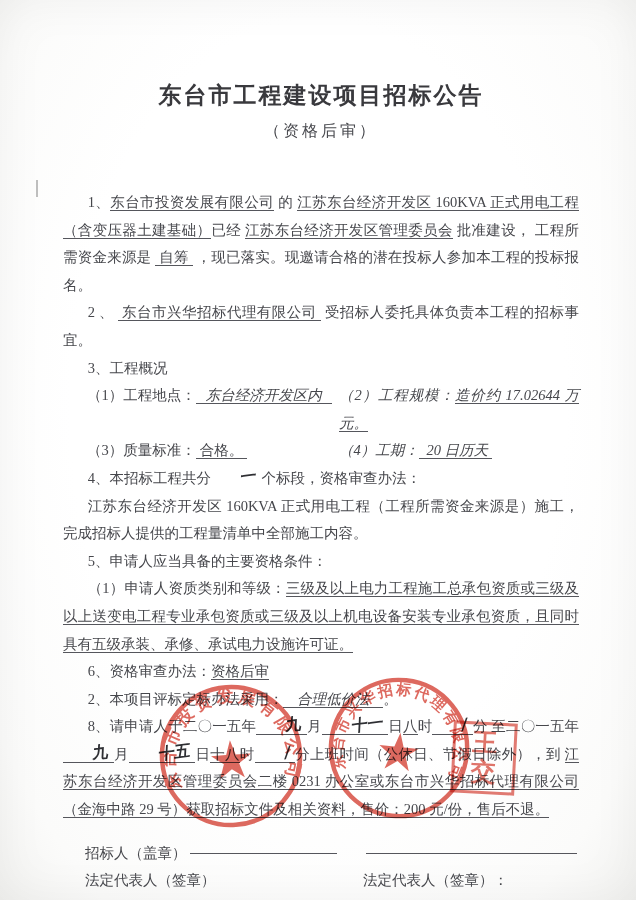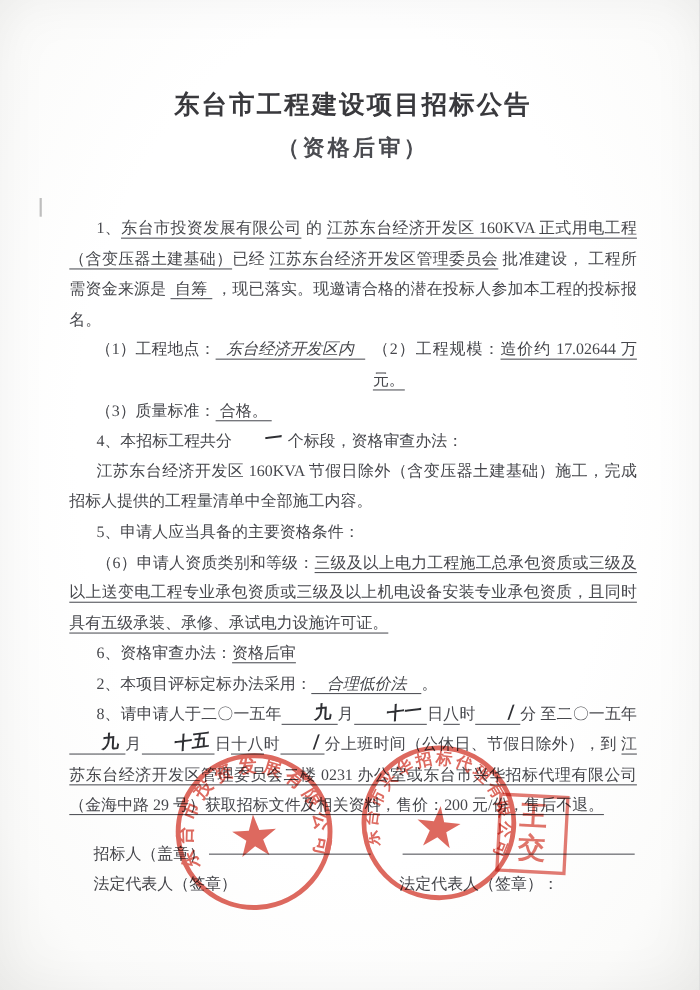--- a/index.html
+++ b/index.html
@@ -5,34 +5,34 @@
   html,body { margin:0; padding:0; background:#d8d8d8; }
   .page {
     position:relative; width:636px; height:900px; margin:0 auto;
     background:radial-gradient(ellipse at 50% 45%, #ffffff 55%, #fbfbfa 85%, #f3f3f1 100%);
     box-shadow:inset 0 0 50px rgba(0,0,0,0.05);
     font-family:"Liberation Serif","DejaVu Serif",serif;
     color:#46474c; overflow:hidden;
   }
   .content { position:absolute; left:63px; right:57px; top:80px; }
   .doc-title { margin:0; text-align:center; font-size:23px; font-weight:bold; letter-spacing:2px; color:#39393d; }
-  .doc-subtitle { text-align:center; font-size:20px; margin-top:10px; letter-spacing:3px; color:#4a4b50;font-weight:bold; }
+  .doc-subtitle { text-align:center; font-size:16px; margin-top:10px; letter-spacing:3px; color:#4a4b50; }
   .body-text { margin-top:47px; font-size:14.5px; line-height:27.6px; text-align:justify; }
   .para { margin:0; text-indent:1.7em; }
   .u { border-bottom:1px solid #55565c; }
   .pad { padding:0 4px; }
   .padw { padding:0 10px;font-style:italic; }
   .hw {
     display:inline-block; font-family:"DejaVu Sans","Liberation Sans",sans-serif;
     font-weight:700; font-size:16px; color:#2e2f33;
     transform:rotate(-7deg) skewX(-10deg); padding:0 5px; line-height:1;
   }
   .two-col { display:flex; text-indent:0; padding-left:24px; }
   .two-col .cell-l { flex:0 0 252px; }
-  .two-col .cell-r { flex:1; }
+  .two-col .cell-r { flex:1;font-style:italic; }
   .sig-block { display:grid; grid-template-columns:252px 1fr; column-gap:26px; margin:16px 2px 0 22px; font-size:14.5px; }
   .sig-col { display:flex; flex-direction:column; }
   .sig-row { display:flex; align-items:center; height:27px; margin-bottom:0; }
   .sig-row .lbl { white-space:nowrap; }
   .sig-row .line { flex:1; border-bottom:1px solid #55565c; margin-left:3px; padding:0 2px; white-space:nowrap; }
   .seal { position:absolute; opacity:0.82; mix-blend-mode:multiply; pointer-events:none; }
   .seal-bidder { left:156px; top:681px; transform:rotate(-4deg); }
   .seal-agency { left:325px; top:674px; transform:rotate(6deg); }
   .square-stamp {
     position:absolute; left:452px; top:722px; width:58px; height:66px;
@@ -50,34 +50,37 @@
   <div class="artifact"></div>
 
   <div class="content">
     <h1 class="doc-title">东台市工程建设项目招标公告</h1>
     <div class="doc-subtitle">（资格后审）</div>
 
     <div class="body-text">
 
       <p class="para"><span>1、</span><span class="u">东台市投资发展有限公司</span><span> 的 </span><span class="u">江苏东台经济开发区 160KVA 正式用电工程（含变压器土建基础）</span><span>已经 </span><span class="u">江苏东台经济开发区管理委员会</span><span> 批准建设， 工程所需资金来源是 </span><span class="u pad">自筹</span><span> ，现已落实。现邀请合格的潜在投标人参加本工程的投标报名。</span></p>
 
+      <p class="para"><span>2 、 </span><span class="u pad">东台市兴华招标代理有限公司</span><span> 受招标人委托具体负责本工程的招标事宜。</span></p>
 
+      <p class="para">3、工程概况</p>
       <div class="two-col">
         <div class="cell-l"><span>（1）工程地点：</span><span class="u padw">东台经济开发区内</span></div>
         <div class="cell-r"><span>（2）工程规模：</span><span class="u">造价约 17.02644 万元。</span></div>
       </div>
       <div class="two-col">
         <div class="cell-l"><span>（3）质量标准：</span><span class="u pad">合格。</span></div>
+        <div class="cell-r"><span>（4）工期：</span><span class="u pad"> 20 日历天</span></div>
       </div>
 
       <p class="para"><span>4、本招标工程共分</span><span class="hw">一</span><span>个标段，资格审查办法：</span></p>
-      <p class="para">江苏东台经济开发区 160KVA 节假日除外（含变压器土建基础）施工，完成招标人提供的工程量清单中全部施工内容。</p>
+      <p class="para">江苏东台经济开发区 160KVA 正式用电工程（工程所需资金来源是）施工，完成招标人提供的工程量清单中全部施工内容。</p>
 
       <p class="para">5、申请人应当具备的主要资格条件：</p>
-      <p class="para"><span>（6）申请人资质类别和等级：</span><span class="u">三级及以上电力工程施工总承包资质或三级及以上送变电工程专业承包资质或三级及以上机电设备安装专业承包资质，且同时具有五级承装、承修、承试电力设施许可证。</span></p>
+      <p class="para"><span>（1）申请人资质类别和等级：</span><span class="u">三级及以上电力工程施工总承包资质或三级及以上送变电工程专业承包资质或三级及以上机电设备安装专业承包资质，且同时具有五级承装、承修、承试电力设施许可证。</span></p>
 
       <p class="para"><span>6、资格审查办法：</span><span class="u">资格后审</span></p>
 
       <p class="para"><span>2、本项目评标定标办法采用：</span><span class="u padw"> 合理低价法 </span><span>。</span></p>
 
       <p class="para"><span>8、请申请人于二〇一五年</span><span class="u"><span class="hw">九</span></span><span>月</span><span class="u"><span class="hw">十一</span></span><span>日</span><span class="u">八</span><span>时</span><span class="u"><span class="hw">/</span></span><span>分</span><span> 至二〇一五年</span><span class="u"><span class="hw">九</span></span><span>月</span><span class="u"><span class="hw">十五</span></span><span>日</span><span class="u">十八</span><span>时</span><span class="u"><span class="hw">/</span></span><span>分</span><span>上班时间（公休日、节假日除外），到 </span><span class="u">江苏东台经济开发区管理委员会二楼 0231 办公室或东台市兴华招标代理有限公司（金海中路 29 号）获取招标文件及相关资料，售价：200 元/份，售后不退。</span></p>
     </div>
 
     <div class="sig-block">
       <div class="sig-col">

